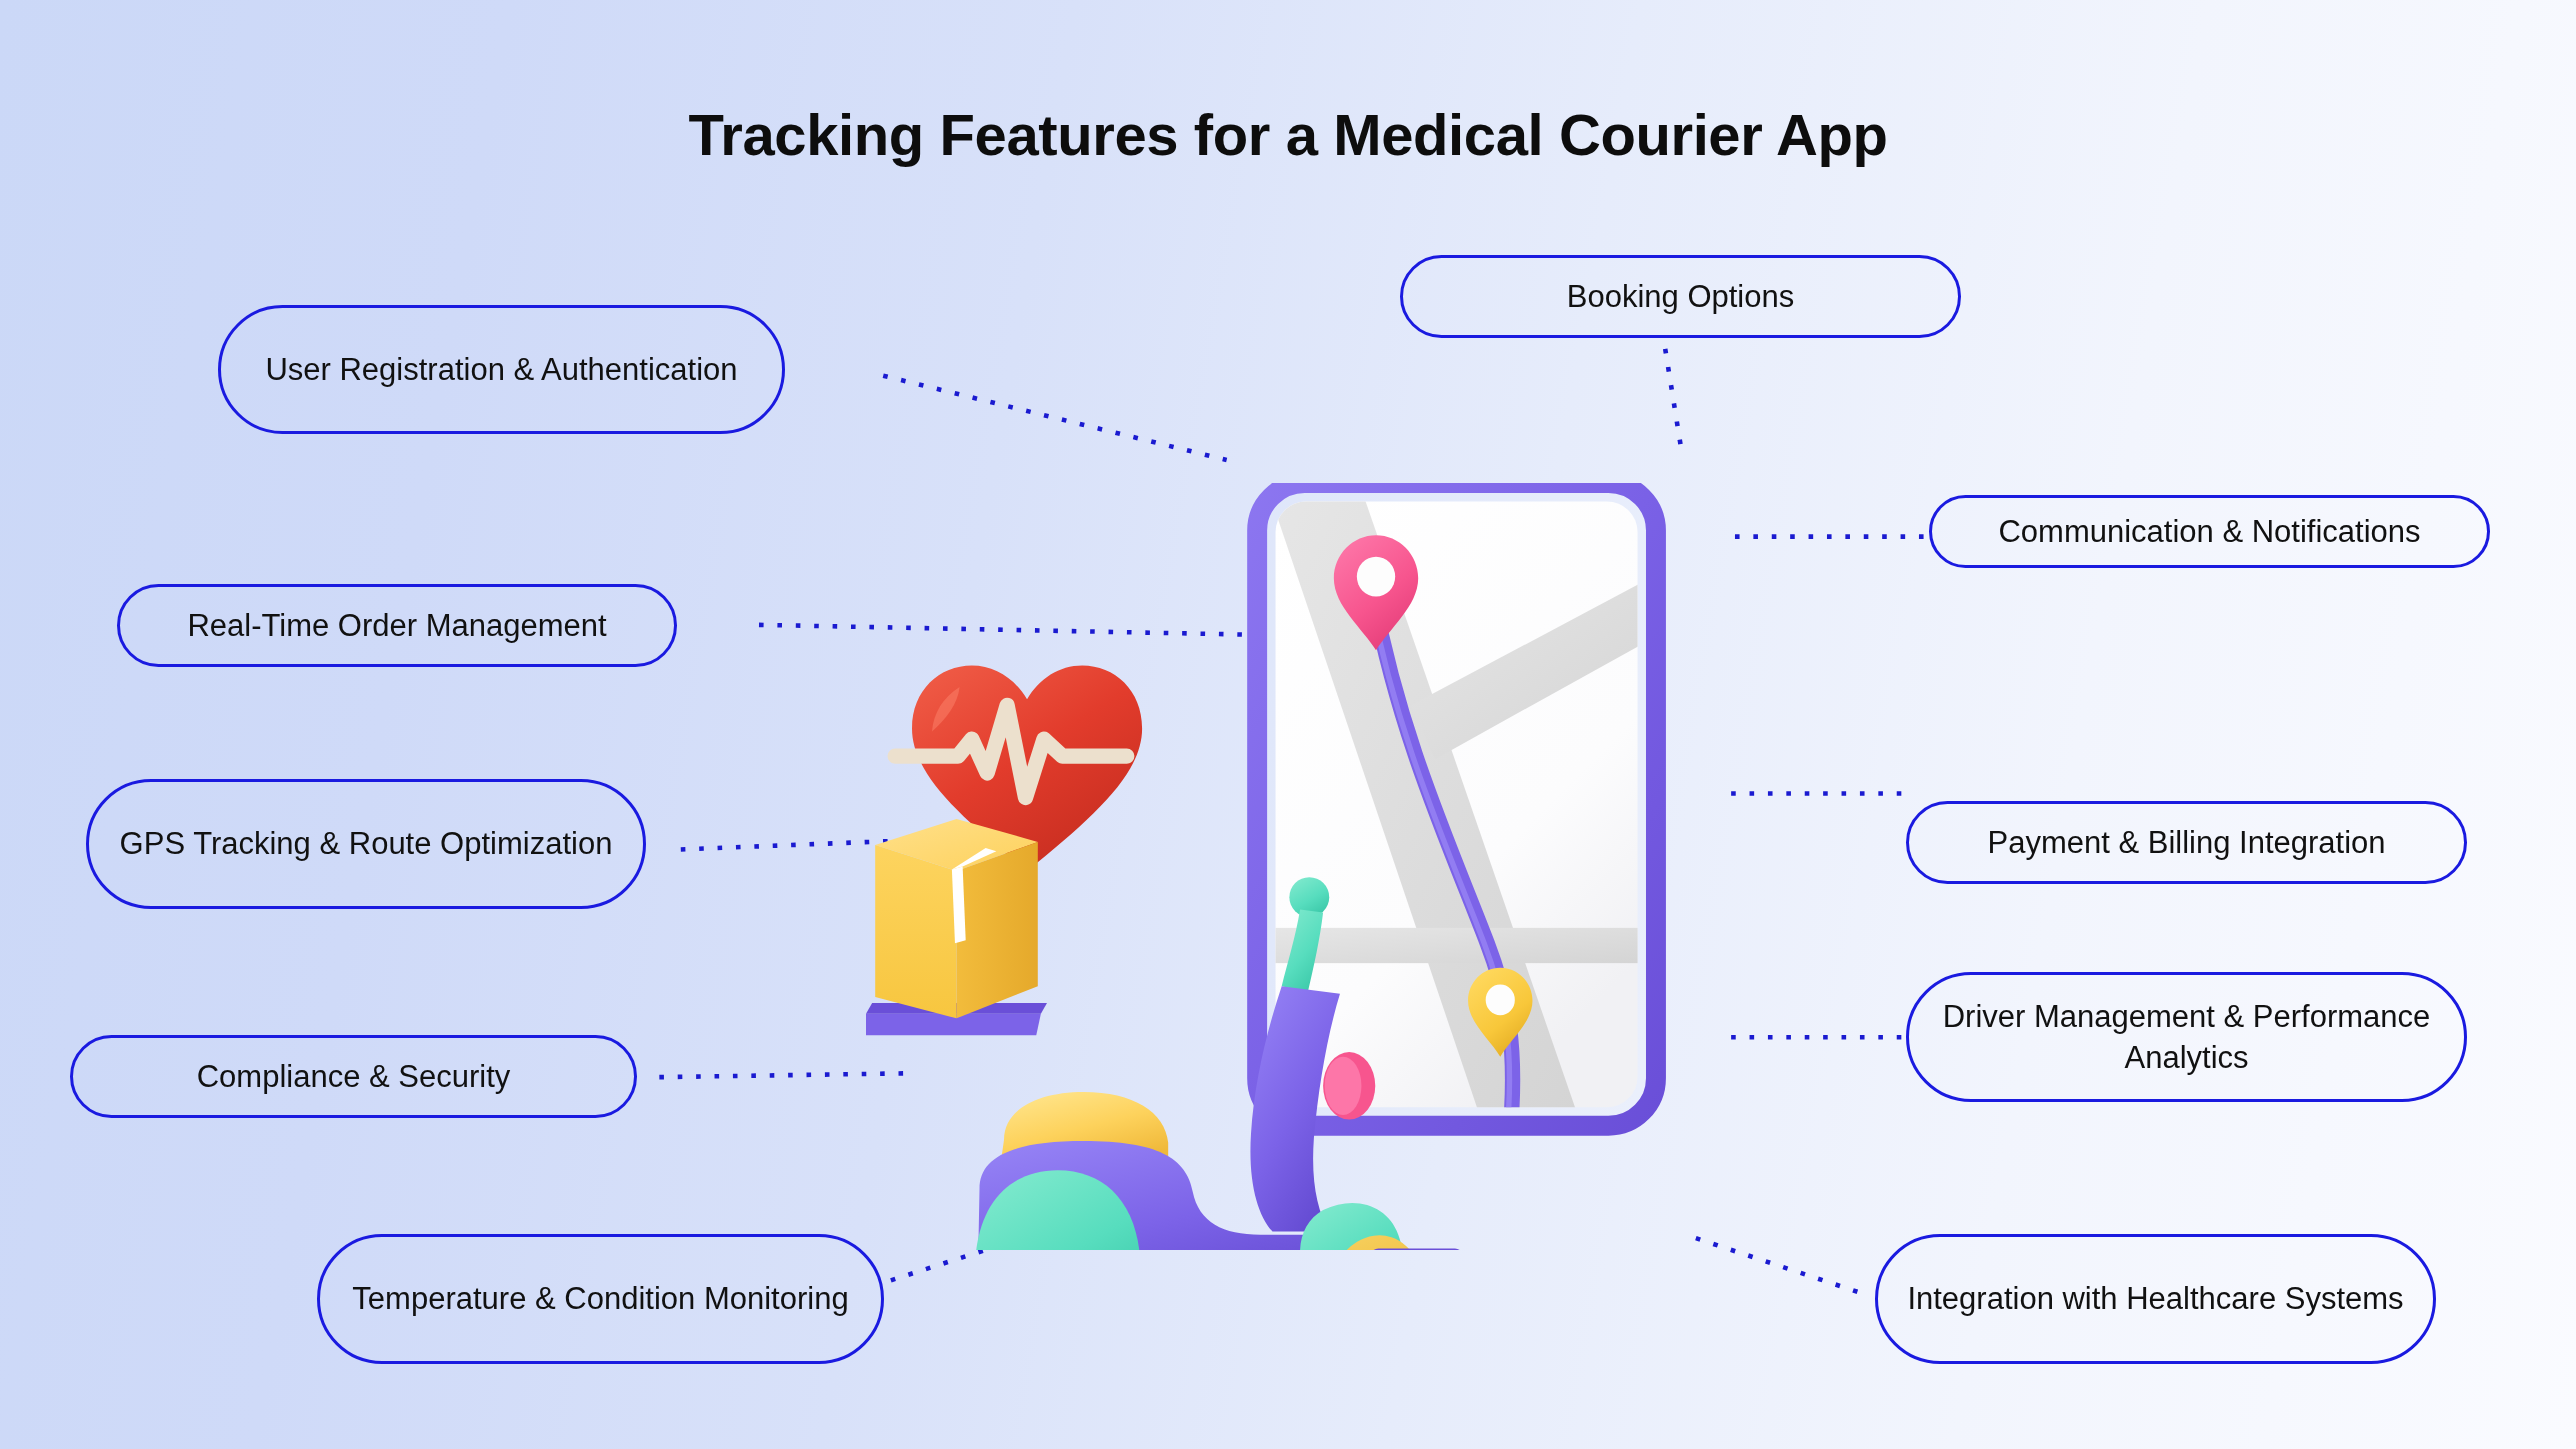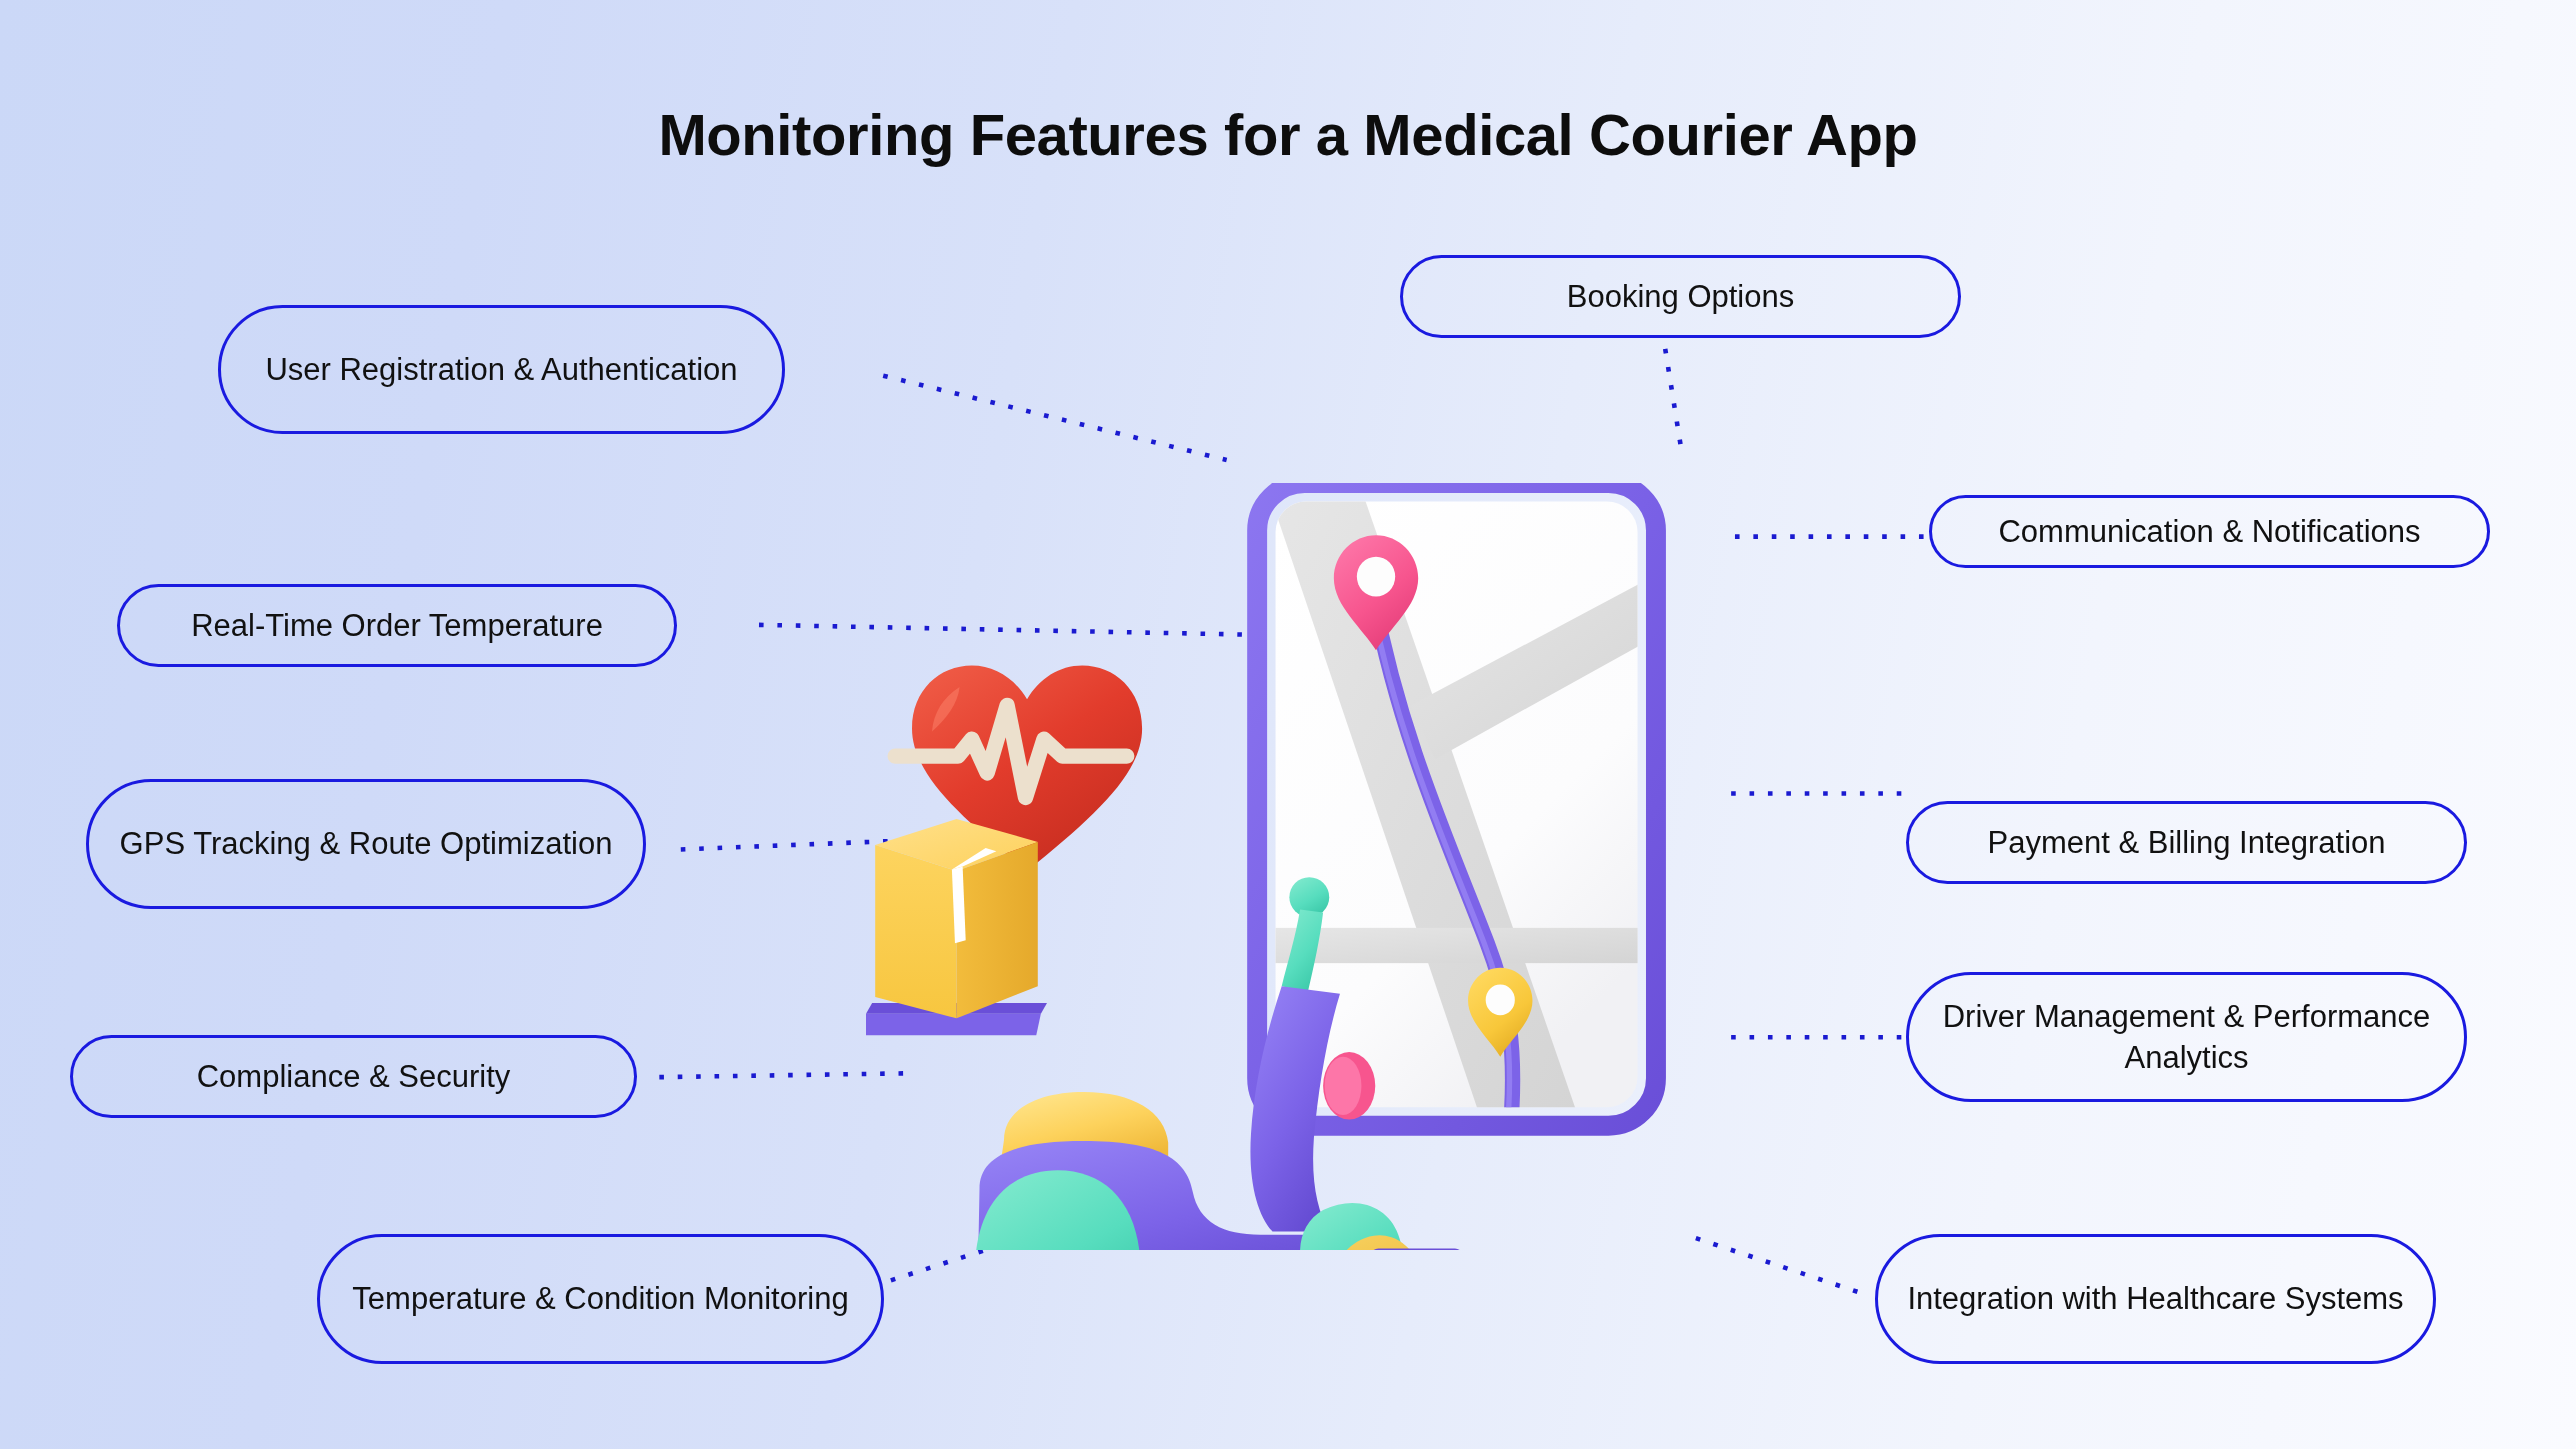--- a/index.html
+++ b/index.html
@@ -75,21 +75,21 @@
     width: 905px;
     height: 767px;
   }
   #illustration svg { display: block; }
 </style>
 </head>
 <body>
 
 <div id="canvas">
 
-  <div id="page-title">Monitoring Features for a Medical Courier App</div>
+  <div id="page-title">Tracking Features for a Medical Courier App</div>
 
   <svg id="connectors" viewBox="0 0 3360 1890" xmlns="http://www.w3.org/2000/svg">
     <g stroke="#1a1ad0" stroke-width="6" stroke-linecap="butt" stroke-dasharray="6 18" fill="none">
 
       <line x1="1152" y1="490" x2="1600" y2="600"></line>
 
       <line x1="990" y1="815" x2="1638" y2="828"></line>
 
       <line x1="888" y1="1108" x2="1338" y2="1090"></line>
 
@@ -267,21 +267,21 @@
         <rect x="540" y="470" width="120" height="22" rx="10" fill="#6a4fd8"></rect>
       </g>
     </svg>
   </div>
 
   <div class="pill" style="left:218px; top:305px; width:567px; height:129px;">
     <span>User Registration &amp; Authentication</span>
   </div>
 
   <div class="pill" style="left:117px; top:584px; width:560px; height:83px;">
-    <span>Real-Time Order Temperature</span>
+    <span>Real-Time Order Management</span>
   </div>
 
   <div class="pill" style="left:86px; top:779px; width:560px; height:130px;">
     <span>GPS Tracking &amp; Route Optimization</span>
   </div>
 
   <div class="pill" style="left:70px; top:1035px; width:567px; height:83px;">
     <span>Compliance &amp; Security</span>
   </div>
 

